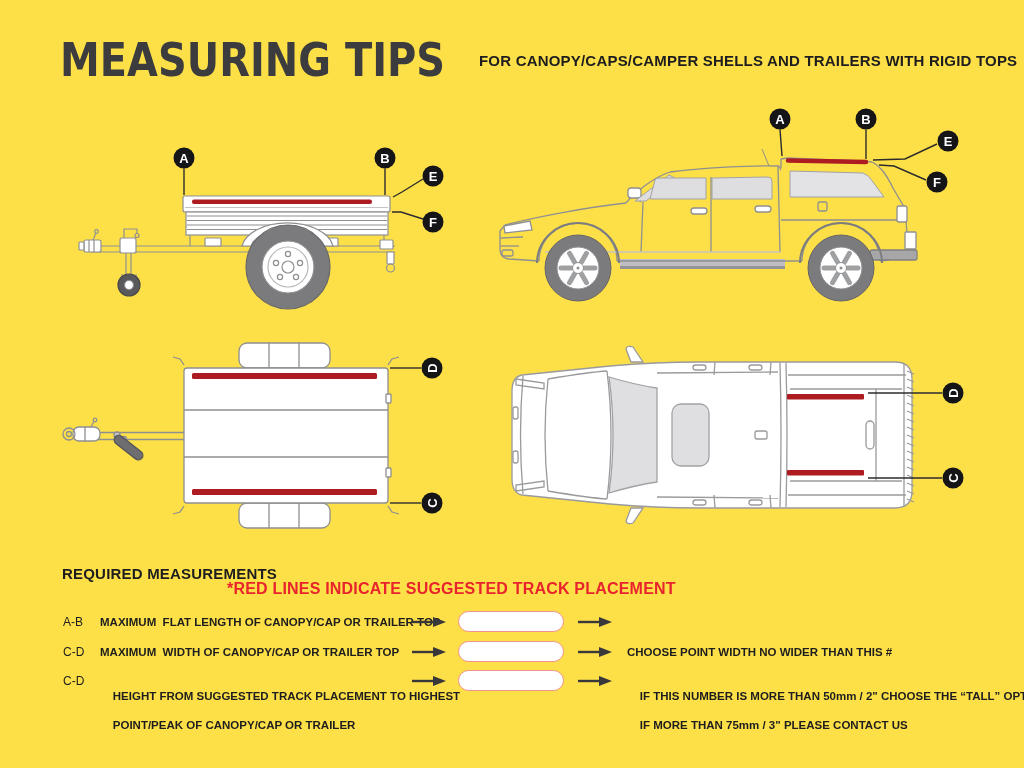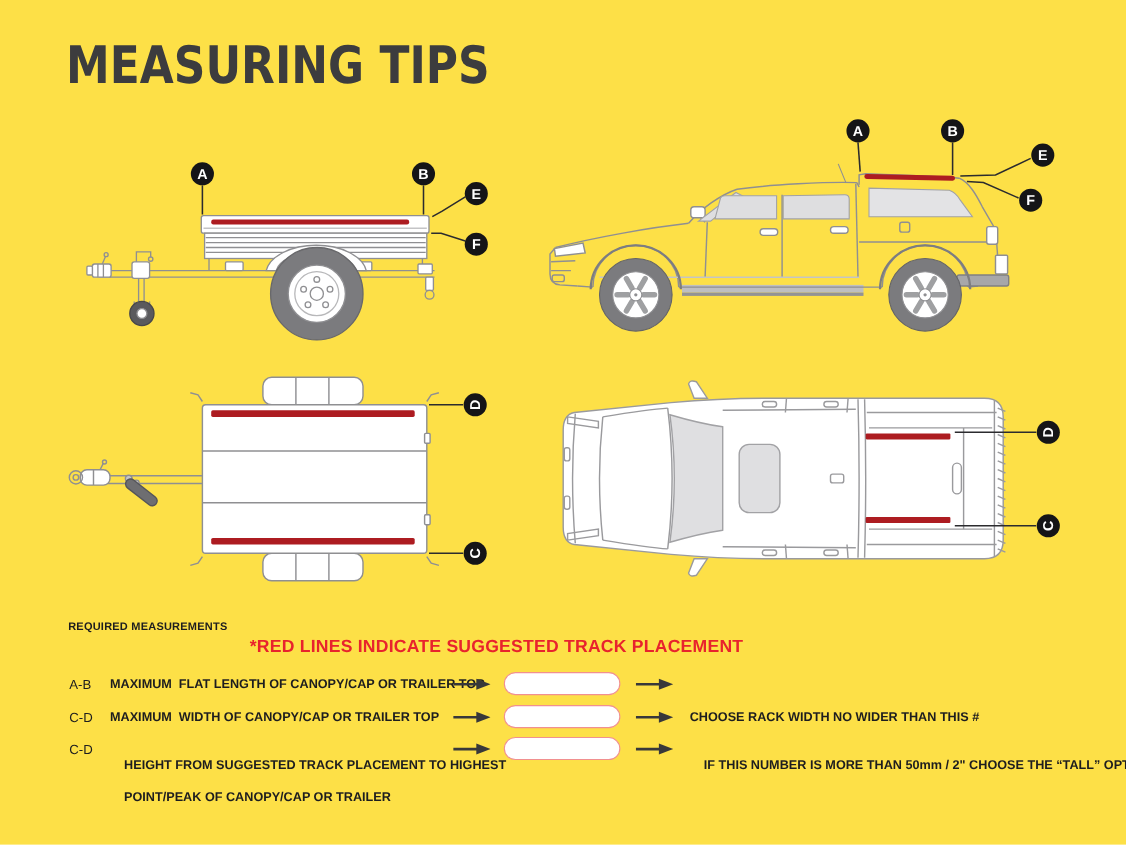--- a/index.html
+++ b/index.html
@@ -6,39 +6,40 @@
   #page{position:relative;width:1024px;height:768px;background:#fde047;overflow:hidden;
         font-family:"Liberation Sans",sans-serif;color:#1d1d1f;}
   .abs{position:absolute;}
   
   #title{left:60px;top:36px;font-family:"DejaVu Sans",sans-serif;font-weight:bold;
          font-size:47px;line-height:1;color:#3c3c3e;letter-spacing:0px;
          transform:scaleX(.85);transform-origin:left top;white-space:nowrap;}
   #subtitle{left:479px;top:52px;font-size:15px;font-weight:bold;letter-spacing:.2px;
             color:#1d1d1f;white-space:nowrap;}
   
-  .legend-black{left:62px;top:565px;font-size:10px;font-weight:bold;letter-spacing:.2px;text-align:center;}
+  .legend-black{left:62px;top:565px;font-size:15px;font-weight:bold;letter-spacing:.2px;text-align:center;}
   .legend-red{left:207px;top:580px;font-size:16px;font-weight:bold;letter-spacing:.2px;color:#e8232d;margin-left:20px;}
   
   .m-code{font-size:12px;font-weight:normal;white-space:pre;}
   .m-desc{font-size:11.5px;font-weight:bold;white-space:pre;line-height:14.5px;}
   .m-result{font-size:11.5px;font-weight:bold;white-space:pre;line-height:14.5px;}
   .pill{width:104px;height:19px;border:1.4px solid #f19090;border-radius:11px;background:#fff;}
   
   #footer{left:0;top:725px;width:1024px;text-align:center;font-size:10.5px;font-weight:bold;
           letter-spacing:0px;color:#1a1a1a;}
   svg{display:block;}
   svg text.callout{font-family:"Liberation Sans",sans-serif;font-weight:bold;font-size:13px;fill:#ffffff;}
 </style>
 </head>
 <body>
 
 <div id="page">
 
   <div class="abs" id="title">MEASURING TIPS</div>
+  <div class="abs" id="subtitle">FOR CANOPY/CAPS/CAMPER SHELLS AND TRAILERS WITH RIGID TOPS</div>
 
   <svg class="abs" style="left:50px;top:110px" width="400" height="200" viewBox="0 0 400 200">
     <g stroke="#8f8f92" stroke-width="1.2" fill="none">
 
       <line x1="40" y1="136" x2="345" y2="136"></line>
       <line x1="40" y1="142" x2="345" y2="142"></line>
       <g>
         <rect x="34" y="130" width="17" height="12" rx="2" fill="#fff"></rect>
         <line x1="39" y1="130" x2="39" y2="142"></line>
         <line x1="44" y1="130" x2="44" y2="142"></line>
@@ -351,34 +352,35 @@
   <div class="abs m-desc" style="left:100px;top:645px">MAXIMUM&nbsp; WIDTH OF CANOPY/CAP OR TRAILER TOP</div>
   <svg class="abs" style="left:412px;top:646px" width="34" height="12">
     <line x1="0" y1="6" x2="22" y2="6" stroke="#38383a" stroke-width="2.4"></line>
       <polygon points="21,1 34,6 21,11" fill="#38383a"></polygon>
   </svg>
   <div class="abs pill" style="left:458px;top:641px"></div>
   <svg class="abs" style="left:578px;top:646px" width="34" height="12">
     <line x1="0" y1="6" x2="22" y2="6" stroke="#38383a" stroke-width="2.4"></line>
       <polygon points="21,1 34,6 21,11" fill="#38383a"></polygon>
   </svg>
-  <div class="abs m-result" style="left:627px;top:645px">CHOOSE RACK WIDTH NO WIDER THAN THIS #</div>
+  <div class="abs m-result" style="left:627px;top:645px">CHOOSE POINT WIDTH NO WIDER THAN THIS #</div>
 
   <div class="abs m-code" style="left:63px;top:674px">C-D</div>
   <div class="abs m-desc" style="left:100px;top:674px">
     <span>HEIGHT FROM SUGGESTED TRACK PLACEMENT TO HIGHEST</span><br>
     <span>POINT/PEAK OF CANOPY/CAP OR TRAILER</span>
   </div>
   <svg class="abs" style="left:412px;top:675px" width="34" height="12">
     <line x1="0" y1="6" x2="22" y2="6" stroke="#38383a" stroke-width="2.4"></line>
       <polygon points="21,1 34,6 21,11" fill="#38383a"></polygon>
   </svg>
   <div class="abs pill" style="left:458px;top:670px"></div>
   <svg class="abs" style="left:578px;top:675px" width="34" height="12">
     <line x1="0" y1="6" x2="22" y2="6" stroke="#38383a" stroke-width="2.4"></line>
       <polygon points="21,1 34,6 21,11" fill="#38383a"></polygon>
   </svg>
   <div class="abs m-result" style="left:627px;top:674px">
     <span>IF THIS NUMBER IS MORE THAN 50mm / 2" CHOOSE THE “TALL” OPTION</span><br>
+    <span>IF MORE THAN 75mm / 3" PLEASE CONTACT US</span>
   </div>
 
 
 </div>
 
 </body></html>

